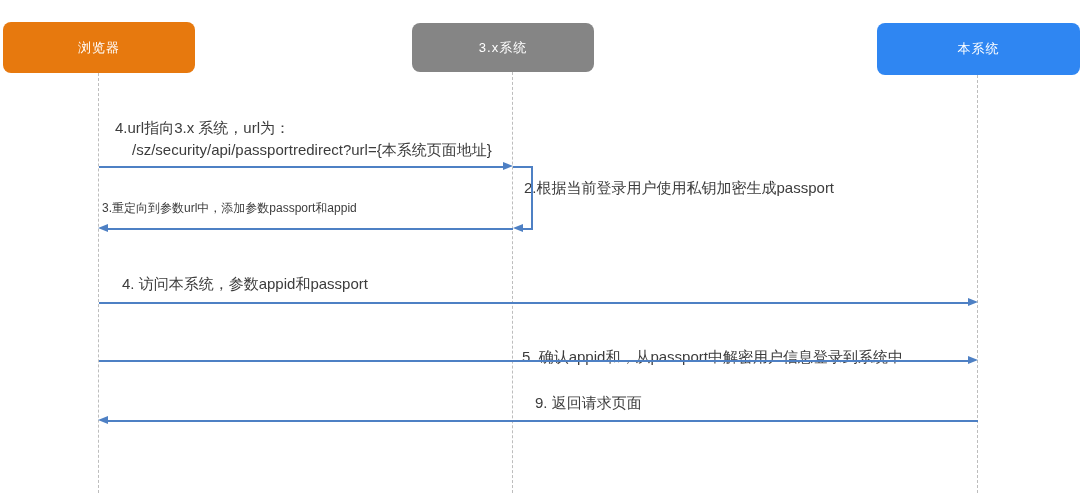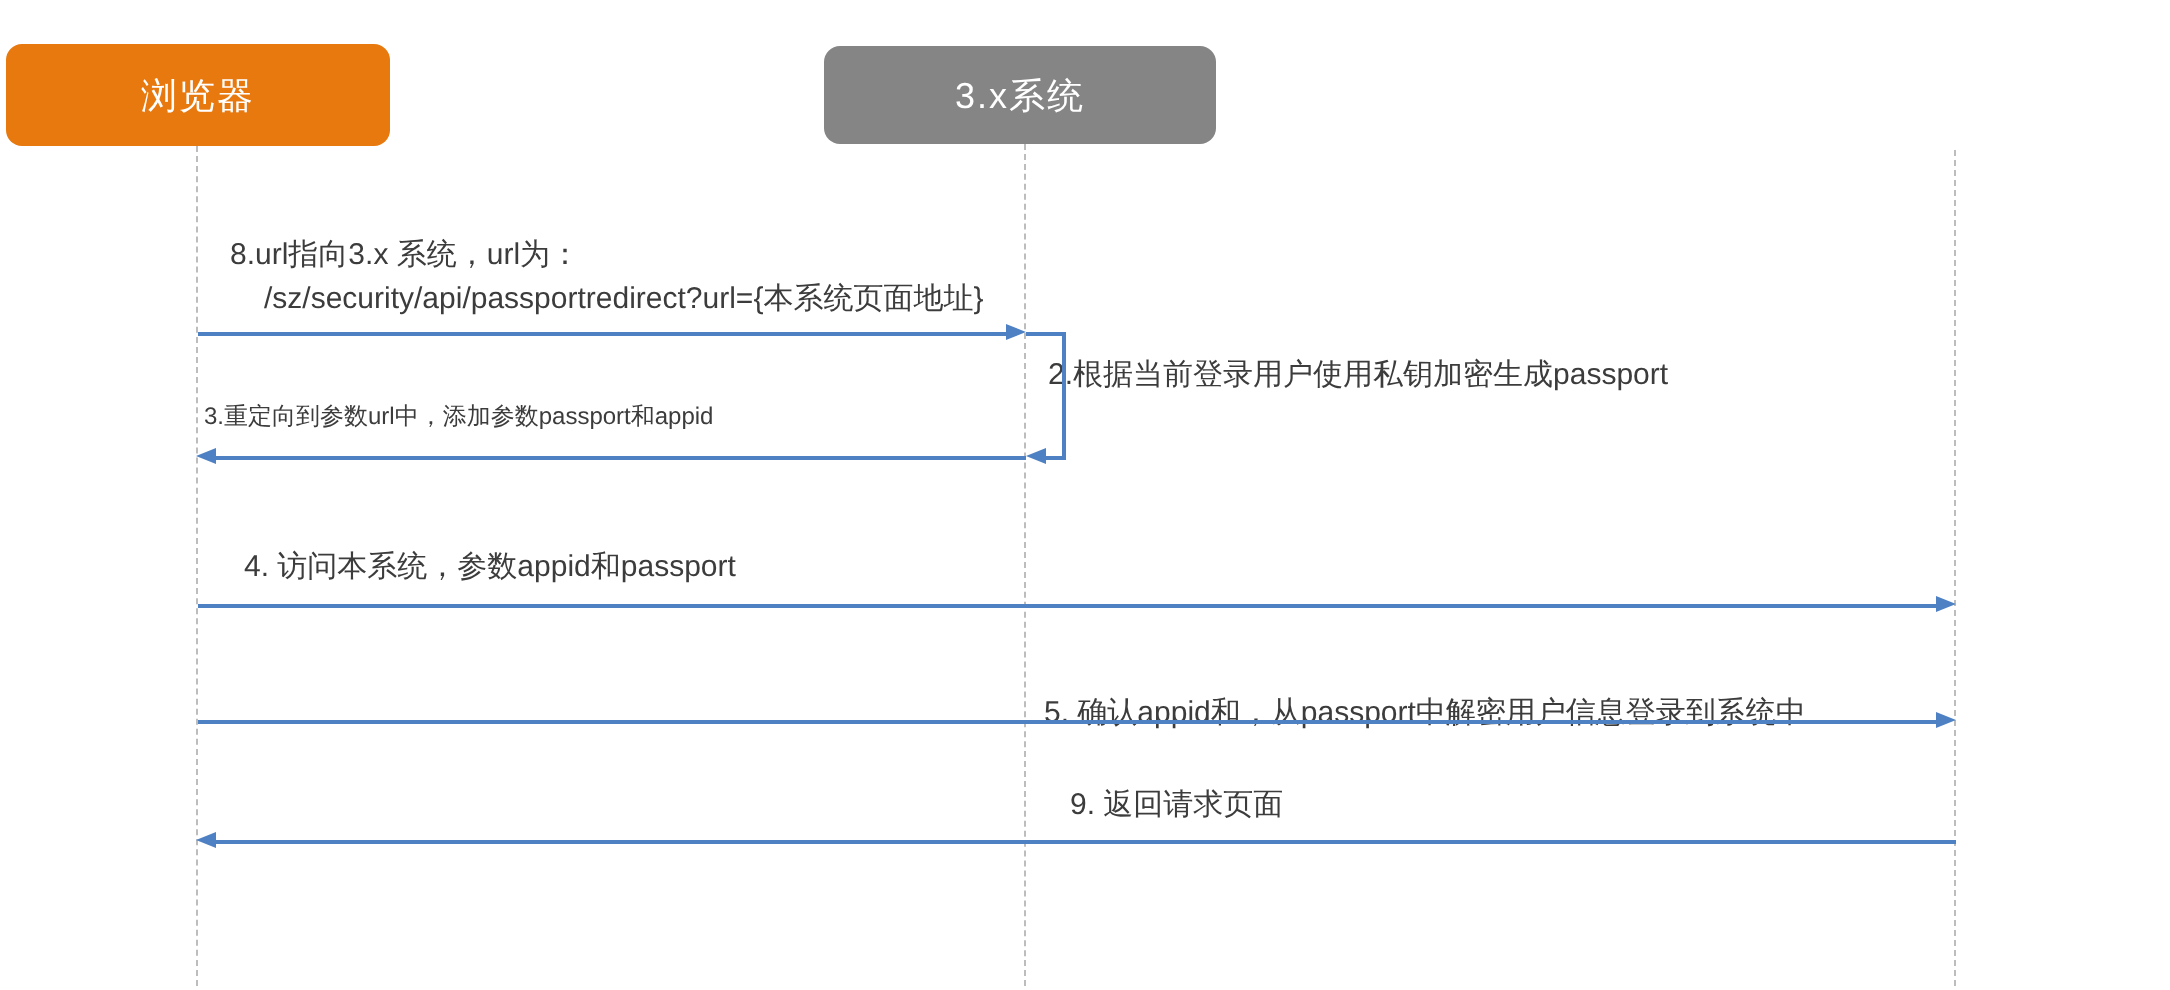--- a/index.html
+++ b/index.html
@@ -12,26 +12,26 @@
     font-family: "Liberation Sans", "DejaVu Sans", sans-serif;
   }
 
   
   .participant {
     position: absolute;
     border-radius: 8px;
     display: flex;
     align-items: center;
     justify-content: center;
-    font-size: 18px;
+    font-size: 13px;
     font-weight: 500;
     letter-spacing: 1px;
   }
   .p-browser { left: 3px;   top: 22px; width: 192px; height: 51px; }
-  .p-legacy  { left: 412px; top: 23px; width: 196px; height: 49px; }
+  .p-legacy  { left: 412px; top: 23px; width: 182px; height: 49px; }
   .p-target  { left: 877px; top: 23px; width: 203px; height: 52px; }
 
   
   .lifeline {
     position: absolute;
     width: 0;
     border-left: 1px dashed #bdbdbd;
   }
   .ll-browser { left: 98px;  top: 73px; height: 420px; }
   .ll-legacy  { left: 512px; top: 72px; height: 421px; }
@@ -80,26 +80,27 @@
   .m5-l  { left: 522px; top: 327px; margin-top: 20px; }
   .m6-l  { left: 535px; top: 393px; }
 </style>
 </head>
 <body>
 
 <div class="canvas">
 
   <div class="participant p-browser" style="background-color: rgb(231, 121, 14); color: rgb(255, 255, 255);">浏览器</div>
   <div class="participant p-legacy" style="background-color: rgb(133, 133, 133); color: rgb(255, 255, 255);">3.x系统</div>
+  <div class="participant p-target" style="background-color: rgb(47, 134, 242); color: rgb(255, 255, 255);">本系统</div>
 
   <div class="lifeline ll-browser" style="border-left-color: rgb(189, 189, 189);"></div>
   <div class="lifeline ll-legacy" style="border-left-color: rgb(189, 189, 189);"></div>
   <div class="lifeline ll-target" style="border-left-color: rgb(189, 189, 189);"></div>
 
-  <div class="mlabel m1-l1" style="color: rgb(60, 60, 60);">8.url指向3.x 系统，url为：</div>
+  <div class="mlabel m1-l1" style="color: rgb(60, 60, 60);">4.url指向3.x 系统，url为：</div>
   <div class="mlabel m1-l2" style="color: rgb(60, 60, 60);">/sz/security/api/passportredirect?url={本系统页面地址}</div>
   <div class="aline m1-line" style="background-color: rgb(78, 128, 196);"></div>
   <div class="ahead right m1-head" style="border-left-color: rgb(78, 128, 196);"></div>
 
   <div class="mlabel m2-l" style="color: rgb(60, 60, 60);">2.根据当前登录用户使用私钥加密生成passport</div>
   <div class="aline m2-top" style="background-color: rgb(78, 128, 196);"></div>
   <div class="aline m2-vert" style="background-color: rgb(78, 128, 196);"></div>
   <div class="aline m2-bottom" style="background-color: rgb(78, 128, 196);"></div>
   <div class="ahead left m2-head" style="border-right-color: rgb(78, 128, 196);"></div>
 

